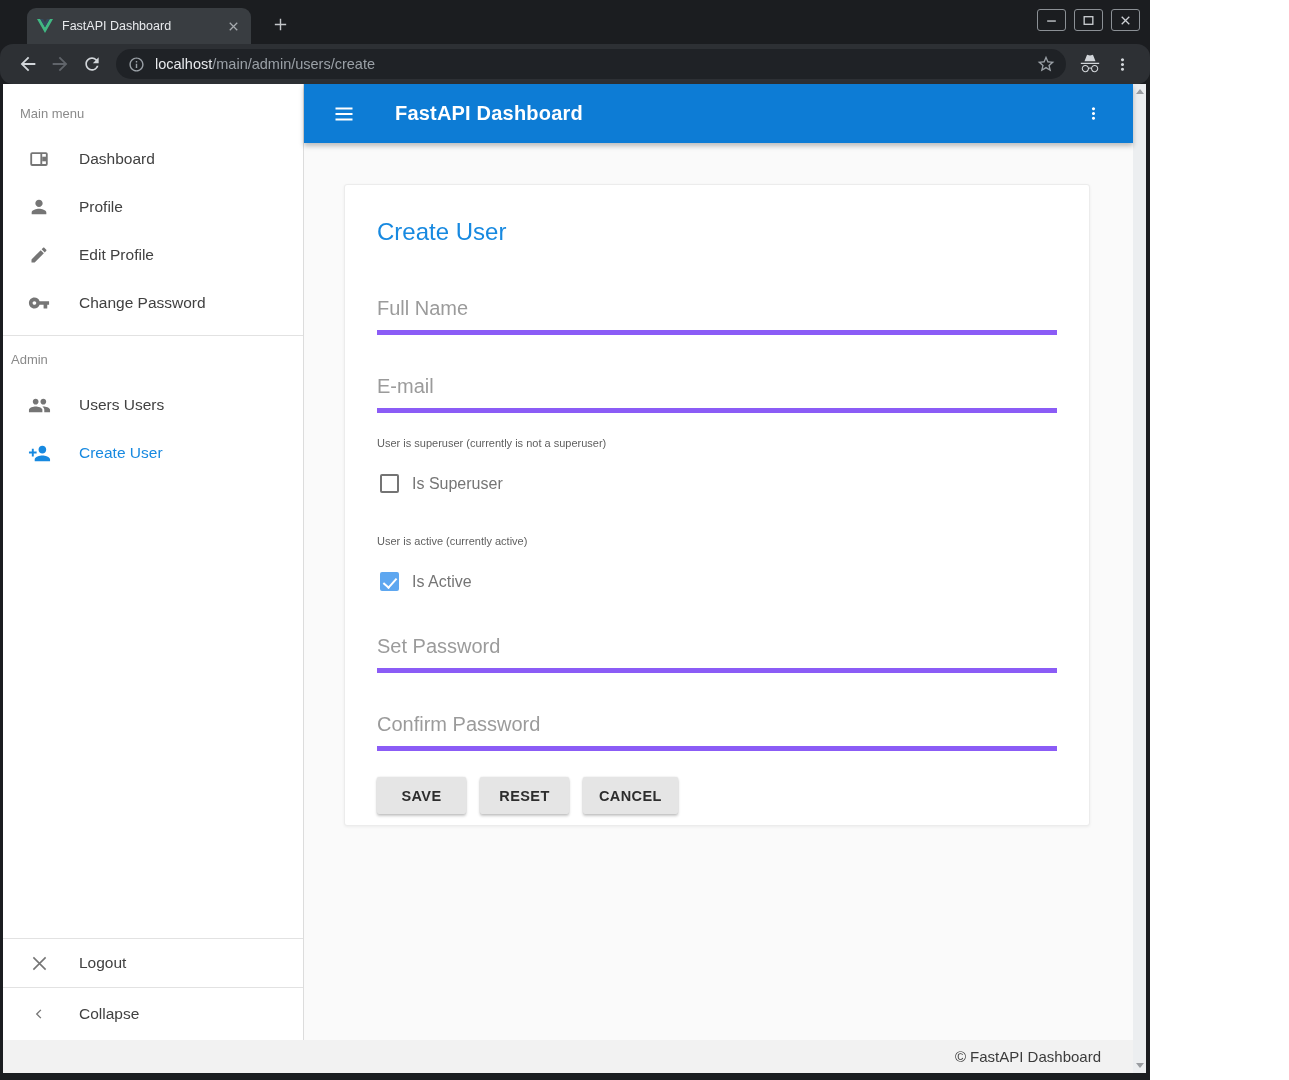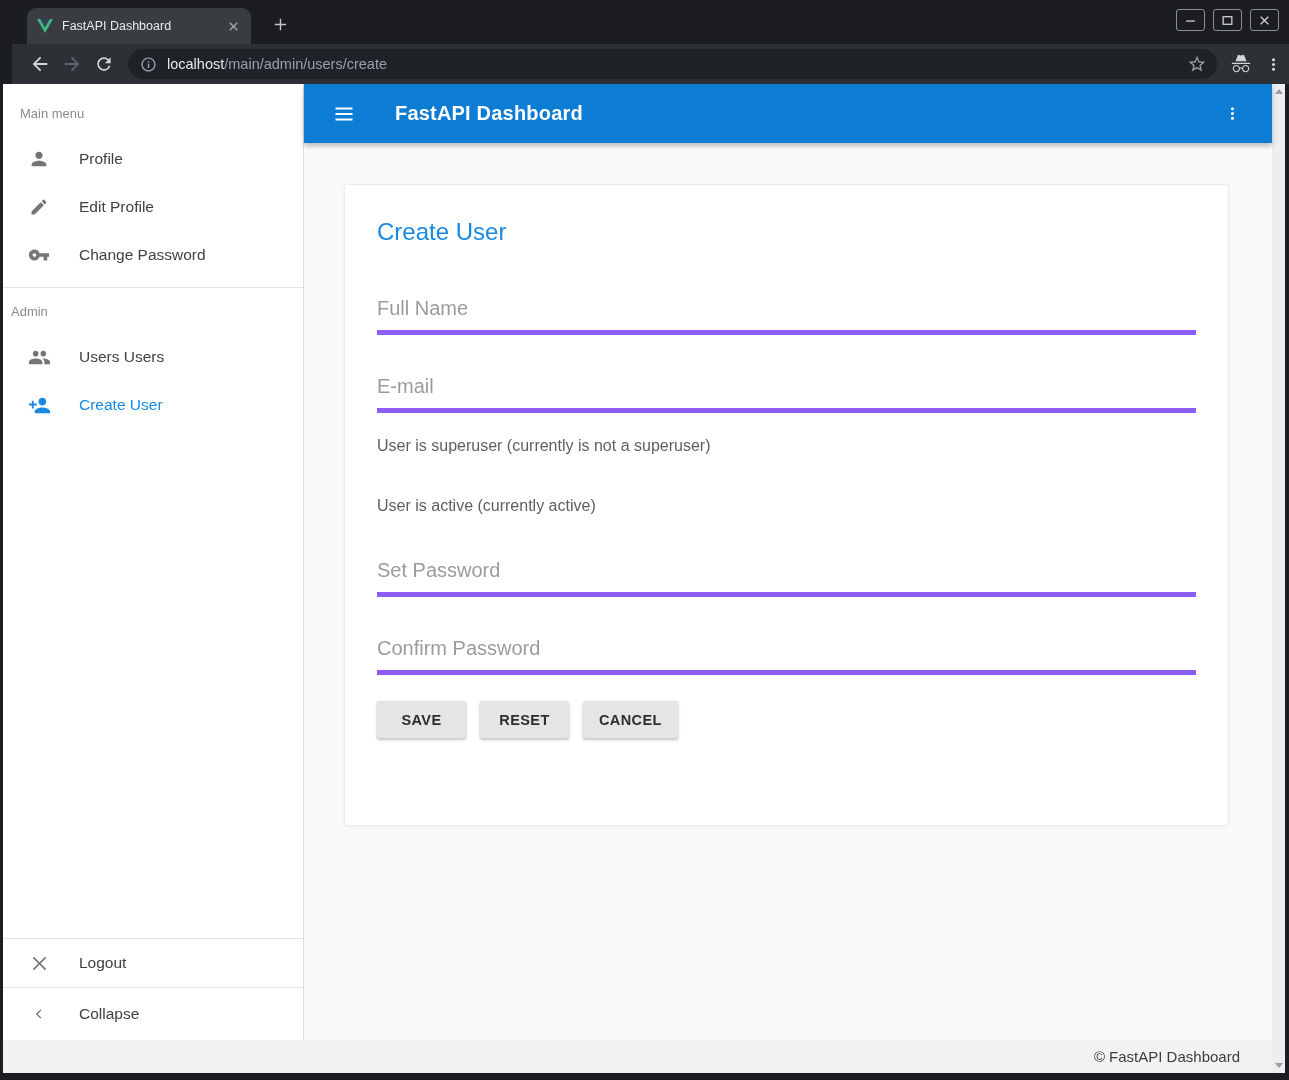--- a/index.html
+++ b/index.html
@@ -1,33 +1,33 @@
 <!DOCTYPE html>
 <html style="--appbar-blue: #0d7cd5; --accent-blue: #1789e0; --checkbox-blue: #5ea7f0; --frame-dark: #1b1d20; --vue-green: #41b883; --vue-navy: #35495e;"><head>
 <meta charset="utf-8">
 <style>
   * { margin:0; padding:0; box-sizing:border-box; }
   html,body { width:1289px; height:1080px; overflow:hidden; }
   body { font-family:"Liberation Sans","DejaVu Sans",sans-serif; }
 
-  .window { position:relative; width:1289px; height:1080px; background:var(--frame-dark,#1b1d20); }
+  .window { position:relative; width:1150px; height:1080px; background:var(--frame-dark,#1b1d20); }
 
   
   .titlebar { position:absolute; left:0; top:0; width:100%; height:44px; display:flex; align-items:flex-end; }
   .tab { margin-left:27px; width:224px; height:36px; background:#393d41; border-radius:9px 9px 0 0;
          display:flex; align-items:center; padding:0 10px; gap:9px; }
   .tab-title { flex:1; font-size:12.5px; color:#e8eaed; white-space:nowrap; overflow:hidden; }
   .tab-close svg, .newtab svg { display:block; }
   .newtab { margin-left:16px; margin-bottom:7px; width:26px; height:26px; display:flex; align-items:center; justify-content:center; border-radius:50%; }
   .win-controls { position:absolute; right:10px; top:9px; display:flex; gap:8px; }
   .wbtn { width:29px; height:22px; border:1px solid #8b9095; border-radius:3px; display:flex; align-items:center; justify-content:center; }
 
   
-  .toolbar { position:absolute; left:12px; top:44px; width:100%; height:40px; background:#2d3034;
-             display:flex; align-items:center; padding:0 12px; }
+  .toolbar { position:absolute; left:0; top:44px; width:100%; height:40px; background:#2d3034;
+             display:flex; align-items:center; padding:0 12px;border-radius:13px; }
   .tb-icon { width:32px; height:32px; display:flex; align-items:center; justify-content:center; border-radius:50%; flex:none; }
   .omnibox { flex:1; height:30px; background:#1f2226; border-radius:15px; margin:0 8px;
              display:flex; align-items:center; padding:0 6px 0 12px; gap:10px; min-width:0; }
   .url { flex:1; font-size:14.5px; color:#9aa0a6; white-space:nowrap; overflow:hidden; }
   .url .host { color:#e8eaed; }
 
   
   .page { position:absolute; left:3px; top:84px; right:17px; bottom:7px; display:flex; flex-direction:column; background:#fafafa; }
   .content-row { flex:1; display:flex; min-height:0; }
 
@@ -55,21 +55,21 @@
   .card { margin:41px 43px 0 40px; height:642px; background:#fff; border:1px solid #ececec; border-radius:3px;
           box-shadow:0 1px 3px rgba(0,0,0,.06); padding:30px 32px; }
   .card-title { font-size:24px; color:var(--accent-blue,#1789e0); font-weight:400; line-height:34px; }
 
   .text-field { margin-top:48px; }
   .text-field.gap-sm { margin-top:40px; }
   .text-field input { width:100%; border:none; outline:none; background:transparent; font-family:inherit;
                       font-size:20px; color:#333; padding:0 0 10px 0; border-bottom:5px solid #8b5cf6; }
   .text-field input::placeholder { color:#9b9b9b; opacity:1; }
 
-  .hint { margin-top:24px; font-size:16px; color:#5f5f5f; }
+  .hint { margin-top:24px; font-size:11px; color:#5f5f5f; }
   .hint.gap-lg { margin-top:42px; }
   .check-row { margin-top:25px; display:flex; align-items:center; cursor:pointer; }
   .checkbox { width:19px; height:19px; border:2px solid #747474; border-radius:2px; margin-left:3px; position:relative; flex:none; }
   .checkbox.checked { border-color:var(--checkbox-blue,#5ea7f0); background:var(--checkbox-blue,#5ea7f0); }
   .checkbox.checked::after { content:""; position:absolute; left:4px; top:0.5px; width:6px; height:11px;
                              border:solid #fff; border-width:0 2px 2px 0; transform:rotate(42deg); }
   .check-label { margin-left:13px; font-size:16px; color:#757575; }
 
   .btn-row { margin-top:26px; display:flex; gap:14px; }
   .btn { min-width:89px; height:37px; background:#e5e5e5; border:none; border-radius:2px; cursor:pointer;
@@ -170,20 +170,32 @@
         </svg>
     </div>
   </div>
 
   <div class="page">
     <div class="content-row">
 
       <aside class="sidebar">
         <div class="section-label">Main menu</div>
 
+        <div class="nav-item">
+          <span class="nav-icon">
+            <svg width="22" height="22" viewBox="0 0 24 24">
+                <g fill="none" stroke="currentColor" stroke-width="2">
+                  <rect x="3.5" y="5.5" width="17" height="13" rx="1"></rect>
+                  <line x1="14.5" y1="5.5" x2="14.5" y2="18.5"></line>
+                </g>
+                <rect x="15.5" y="9.5" width="5" height="5" fill="currentColor"></rect>
+              </svg>
+          </span>
+          <span class="nav-label">Dashboard</span>
+        </div>
 
         <div class="nav-item">
           <span class="nav-icon">
             <svg width="22" height="22" viewBox="0 0 24 24">
                 <path fill="currentColor" d="M12 12c2.21 0 4-1.79 4-4s-1.79-4-4-4-4 1.79-4 4 1.79 4 4 4zm0 2c-2.67 0-8 1.34-8 4v2h16v-2c0-2.66-5.33-4-8-4z"></path>
               </svg>
           </span>
           <span class="nav-label">Profile</span>
         </div>
 
@@ -270,22 +282,30 @@
 
             <div class="text-field">
               <input type="text" placeholder="Full Name" style="">
             </div>
 
             <div class="text-field gap-sm">
               <input type="text" placeholder="E-mail" style="">
             </div>
 
             <div class="hint">User is superuser (currently is not a superuser)</div>
+            <div class="check-row">
+              <span class="checkbox"></span>
+              <span class="check-label">Is Superuser</span>
+            </div>
 
             <div class="hint gap-lg">User is active (currently active)</div>
+            <div class="check-row">
+              <span class="checkbox checked"></span>
+              <span class="check-label">Is Active</span>
+            </div>
 
             <div class="text-field" style="margin-top:44px;">
               <input type="text" placeholder="Set Password" style="">
             </div>
 
             <div class="text-field gap-sm">
               <input type="text" placeholder="Confirm Password" style="">
             </div>
 
             <div class="btn-row">

